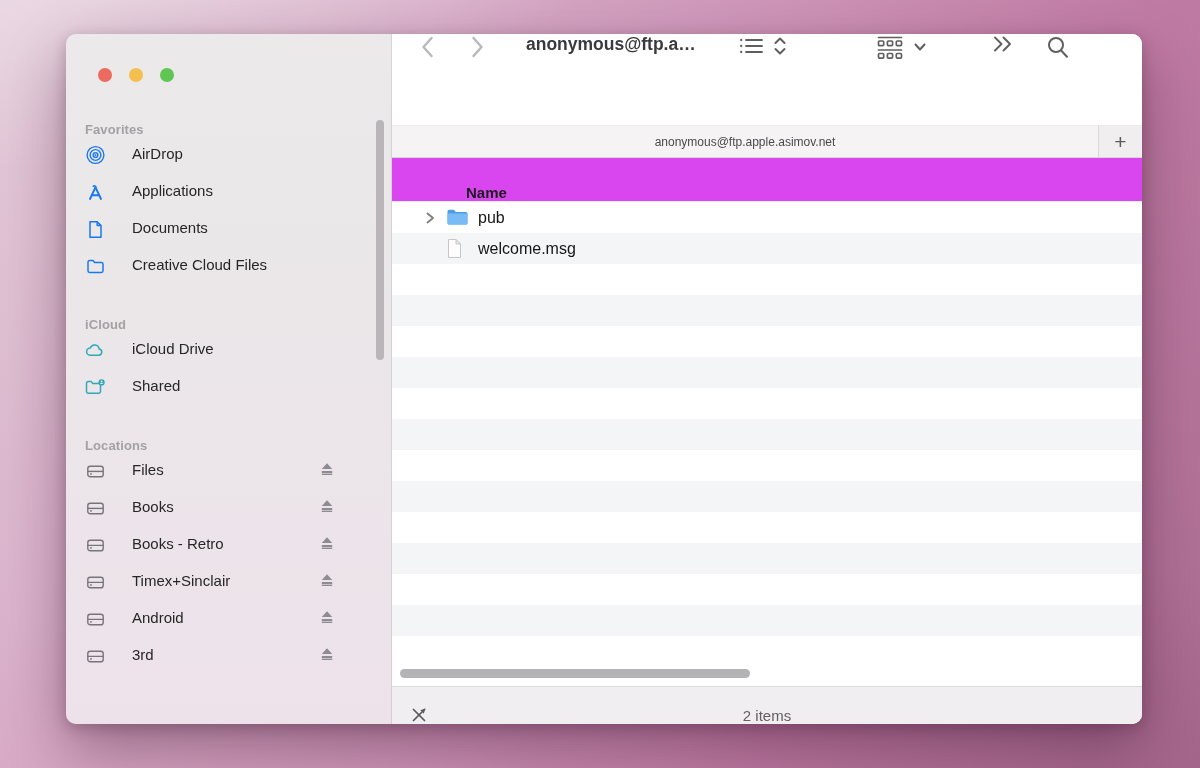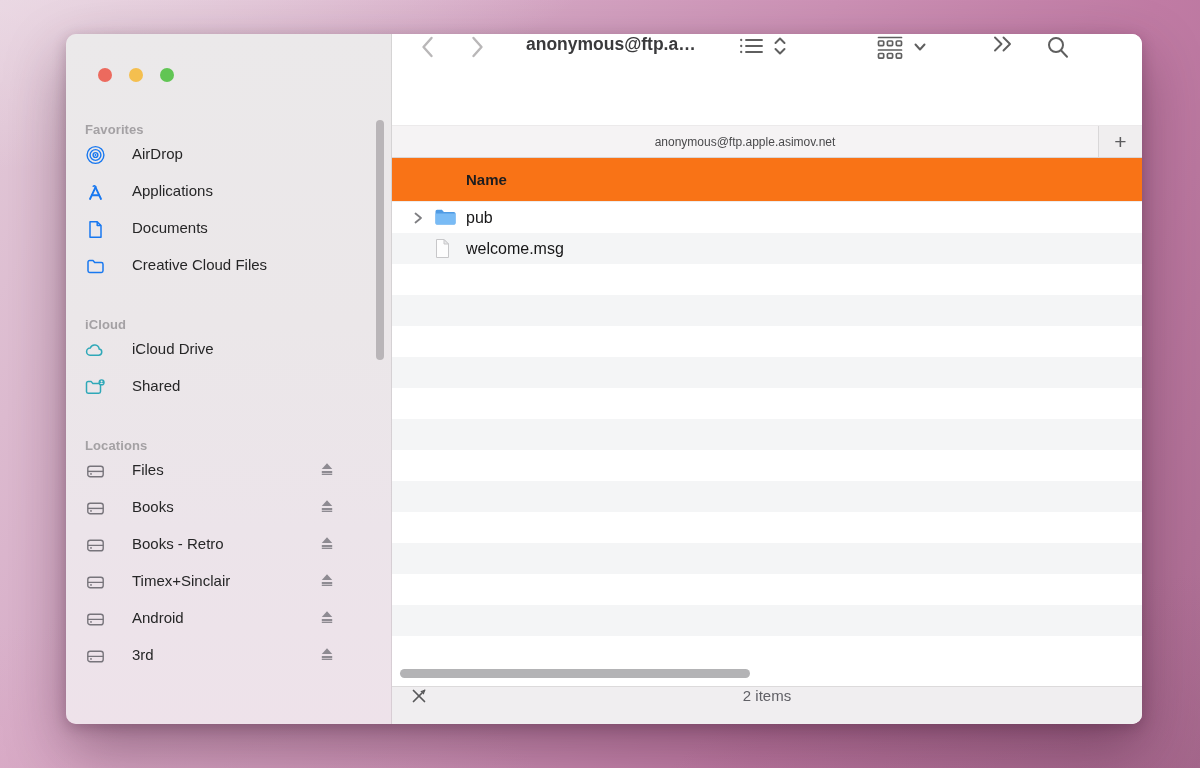--- a/index.html
+++ b/index.html
@@ -74,43 +74,44 @@
     flex:1; display:flex; align-items:center; justify-content:center;
     font-size:12px; color:#4a4a4c;
   }
   .tab-new {
     width:44px; flex:none; border-left:1px solid #d9d7d8; background:#f0eeef;
     display:flex; align-items:center; justify-content:center;
     font-size:21px; font-weight:300; color:#5c5c5e; cursor:default;
   }
 
   .col-header {
-    height:44px; flex:none; display:flex; align-items:center;
-    background:#f97316; border-bottom:1px solid #ececec;
+    height:44px; flex:none; display:flex; align-items:flex-end;
+    background:#d946ef; border-bottom:1px solid #ececec;
   }
   .col-header .col-name { font-size:15px; font-weight:700; color:#1d1d1f; padding-left:74px; }
 
   .rows {
     flex:1; min-height:0;
     background: repeating-linear-gradient(to bottom, #ffffff 0 31px, #f4f5f6 31px 62px);
+    padding-left: 12px;
   }
   .file-row { height:31px; display:flex; align-items:center; position:relative; }
   .file-row .disclosure { position:absolute; left:20px; width:14px; display:flex; }
   .file-row .ficon { position:absolute; left:42px; display:flex; }
   .file-row .fname { position:absolute; left:74px; font-size:16px; color:#161617; }
 
   .hscroll { height:26px; flex:none; background:#fff; position:relative; }
   .hscroll .thumb {
     position:absolute; left:8px; top:9px; width:350px; height:9px;
     background:#b3b3b5; border-radius:5px;
   }
 
   .statusbar {
     height:38px; flex:none; background:#f0eef0; border-top:1px solid #dcdadb;
-    display:flex; align-items:flex-start; position:relative;
+    display:flex; align-items:flex-end; position:relative;
   }
   .statusbar .disconnect { position:absolute; left:18px; display:flex; }
   .statusbar .count { flex:1; text-align:center; font-size:15px; color:#606066; }
 </style>
 </head>
 <body>
 
 <div class="window">
 
   <aside class="sidebar">

